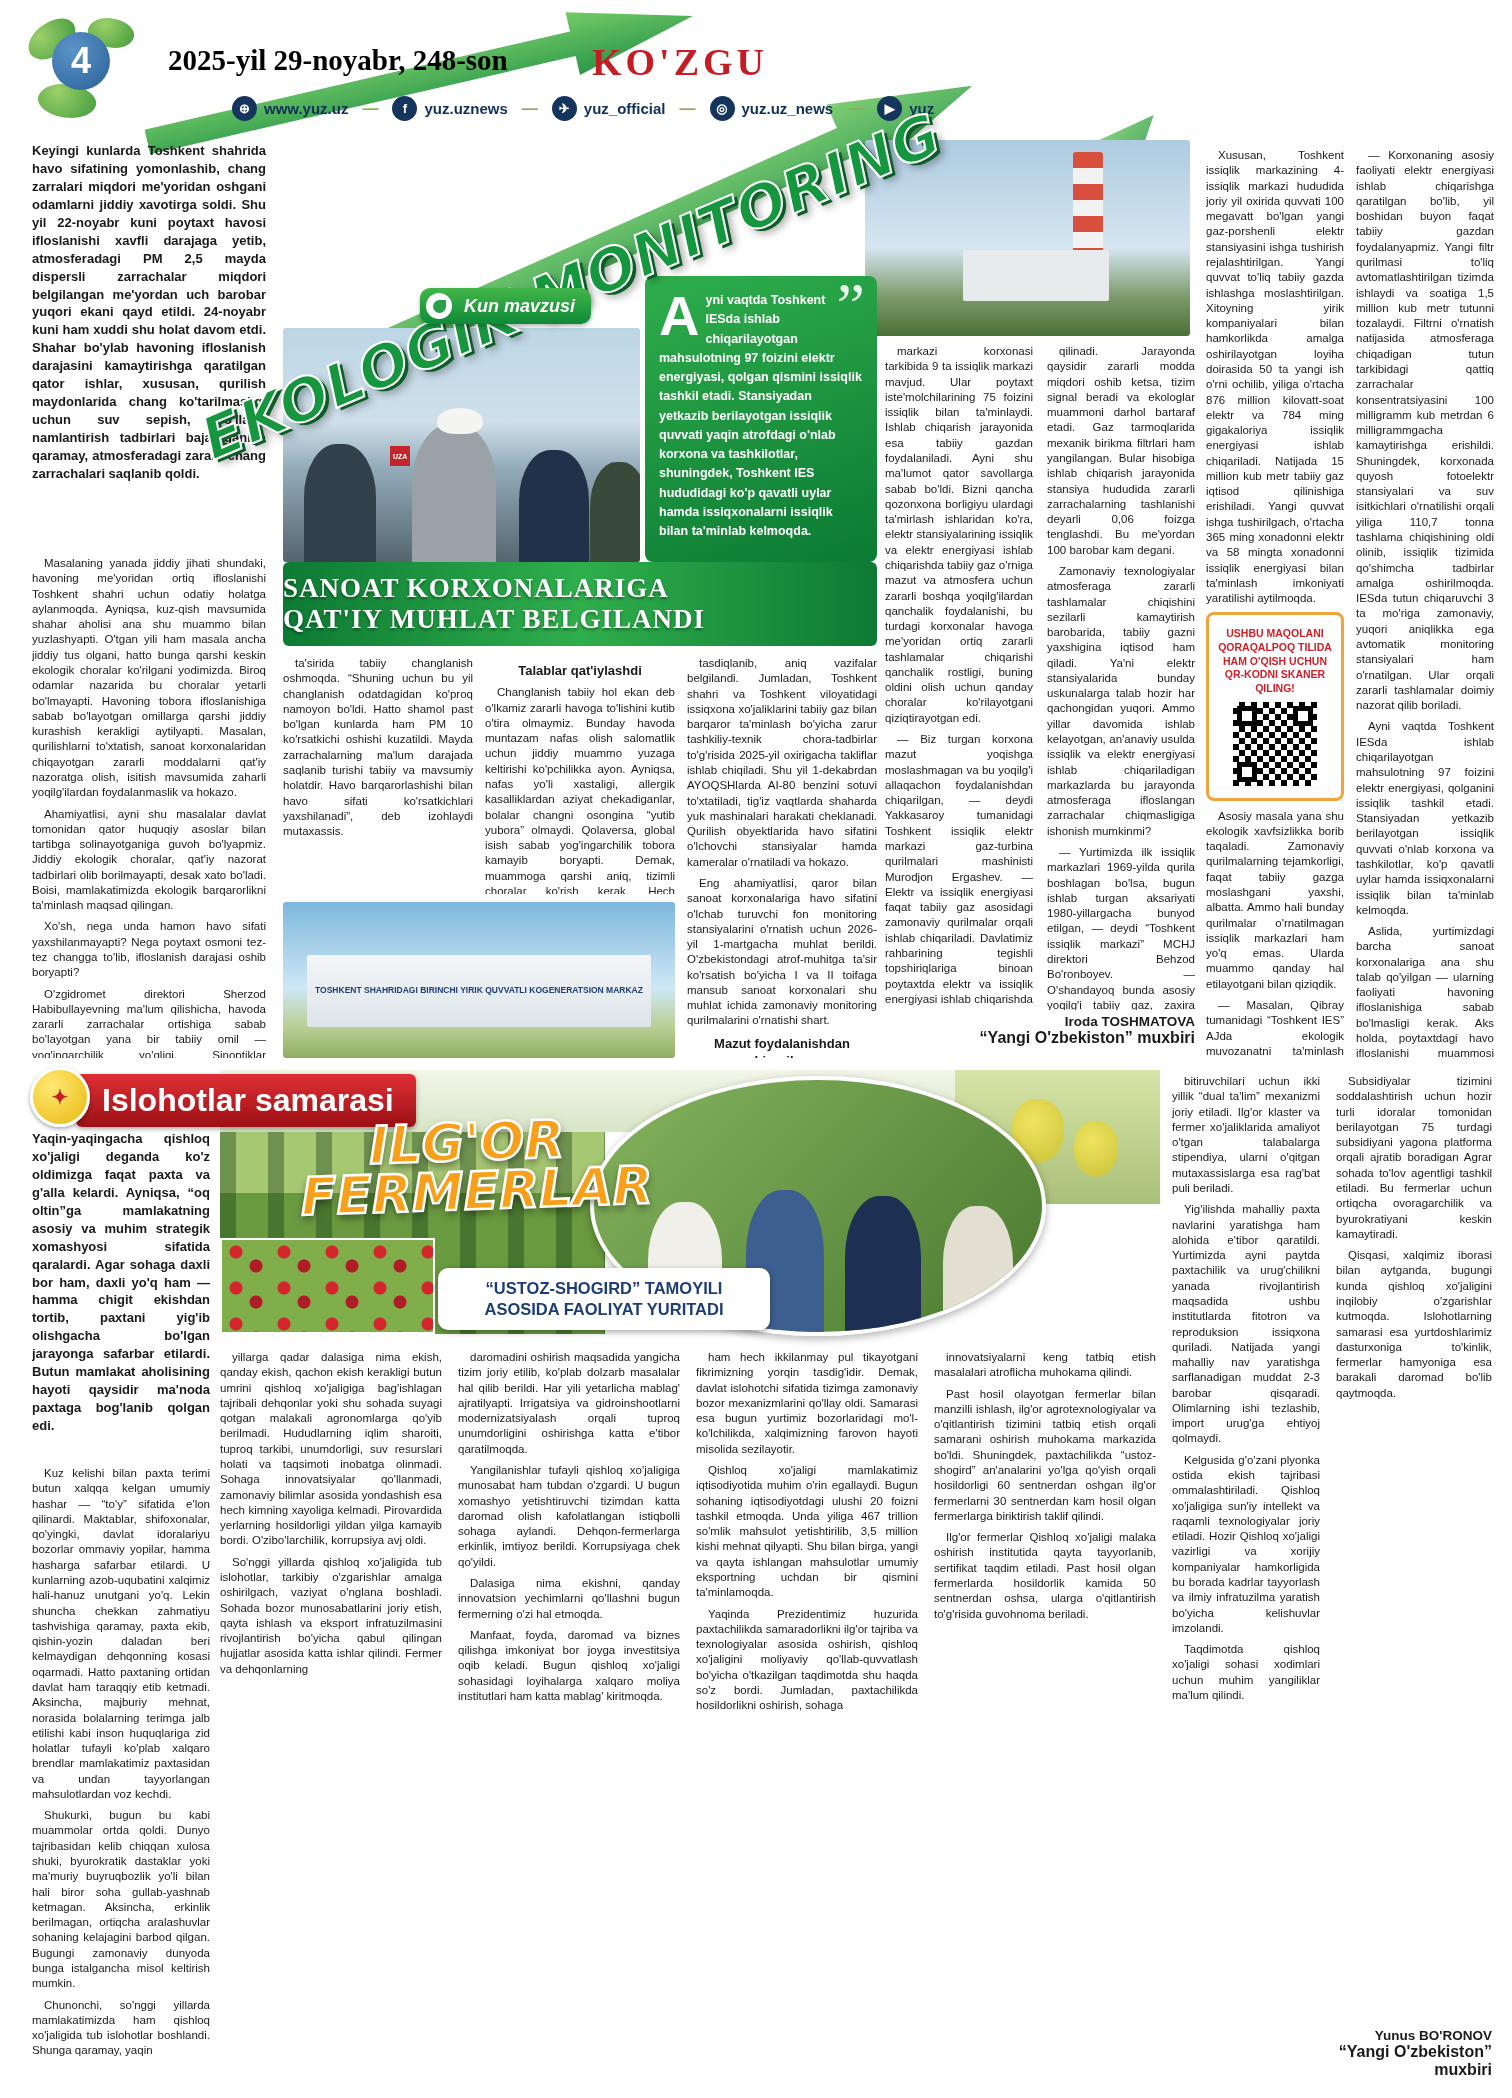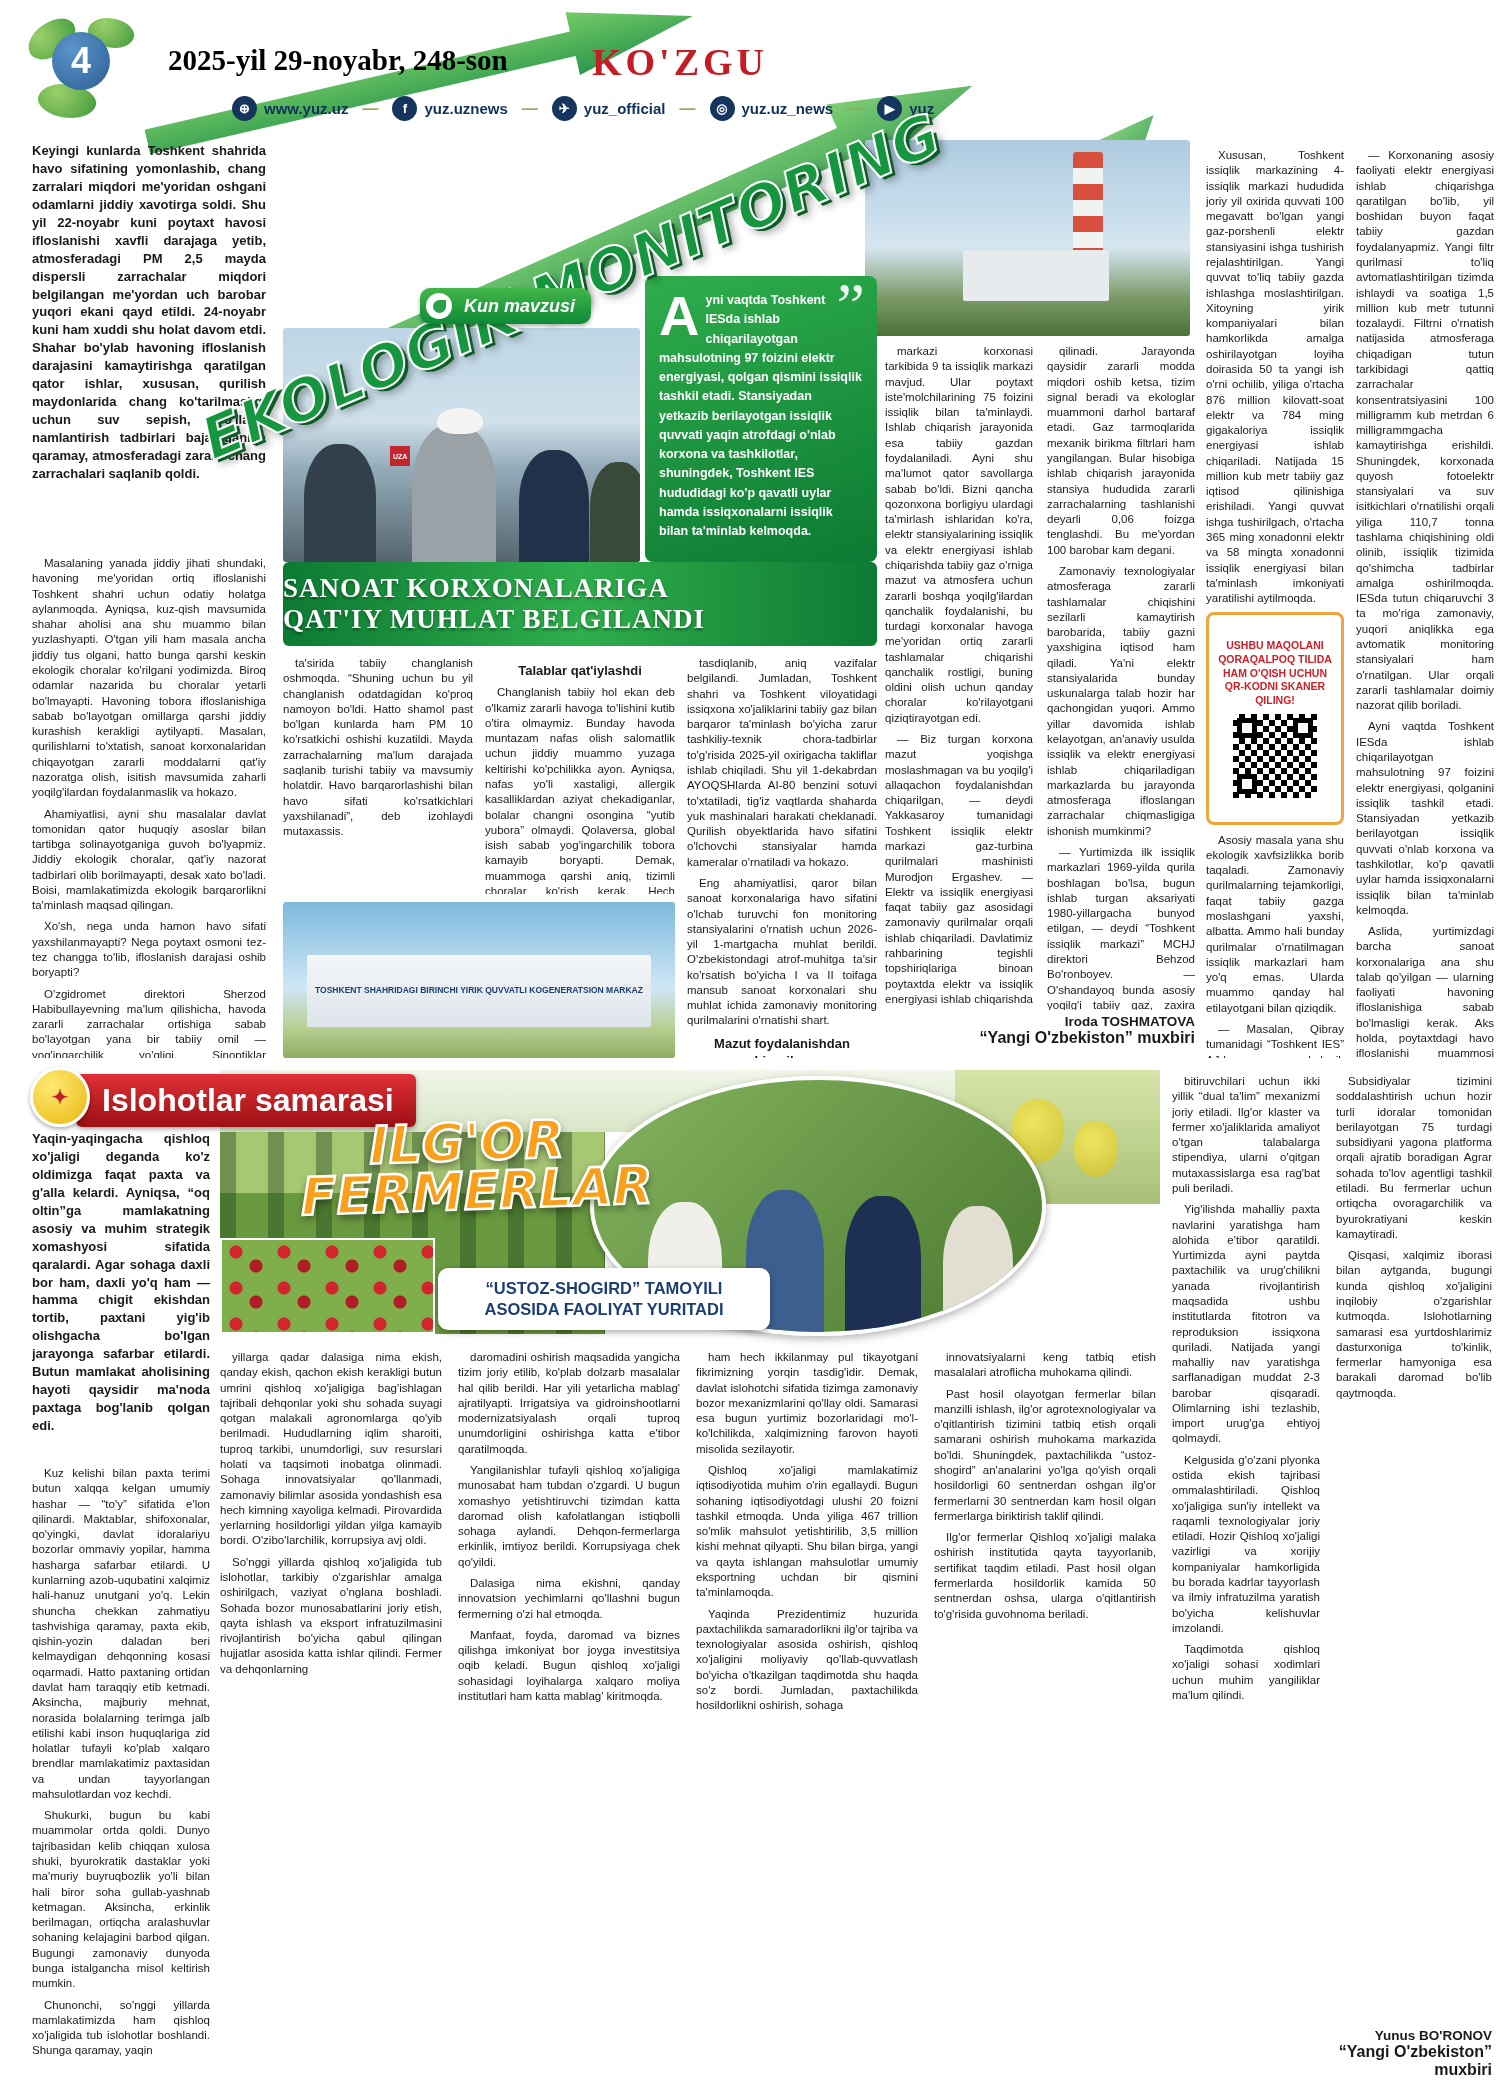--- a/index.html
+++ b/index.html
@@ -58,21 +58,21 @@
   #quote-box .qmark{position:absolute;right:12px;top:-2px;font-family:"Liberation Serif",serif;font-size:64px;line-height:1;color:#eaf6ec;}
   #quote-box .dcap{float:left;font-size:56px;line-height:.85;font-weight:bold;margin:2px 6px 0 0;}
   #quote-box .qt{font-size:12.5px;font-weight:bold;line-height:1.38;text-align:justify;}
   #banner{position:absolute;left:283px;top:562px;width:594px;height:84px;border-radius:6px;z-index:2;
         background:linear-gradient(90deg,#0d7a33,#2fae4c 50%,#0d7a33);display:flex;flex-direction:column;justify-content:center;
         color:#fff;font-family:"Liberation Serif",serif;font-weight:bold;font-size:27px;letter-spacing:1px;text-shadow:0 2px 3px rgba(0,0,0,.4);}
   #ph-plant{left:283px;top:902px;width:392px;height:156px;background:linear-gradient(180deg,#7db8dd 0%,#cfe7f5 55%,#b9cf95 80%,#8fae60 100%);}
   #ph-plant .bld{position:absolute;left:6%;top:34%;width:88%;height:46%;background:linear-gradient(180deg,#f4f6f8,#dde4ea);
         border-radius:2px;display:flex;align-items:center;justify-content:center;padding:4px;box-sizing:border-box;}
   #ph-plant .cap{font-size:8.5px;font-weight:bold;color:#1d3e75;text-align:center;line-height:1.35;}
-  #qr-box{border:3px solid #f0a43c;border-radius:8px;background:#fff;padding:24px 6px;margin:4px 0 8px;text-align:center;}
+  #qr-box{border:3px solid #f0a43c;border-radius:8px;background:#fff;padding:12px 6px;margin:4px 0 8px;text-align:center;}
   #qr-box .qt{color:#d01e26;font-weight:bold;font-size:10.5px;line-height:1.3;margin-bottom:6px;text-indent:0;}
   .qr{width:84px;height:84px;margin:0 auto;position:relative;background:repeating-conic-gradient(#000 0 25%,#fff 0 50%);background-size:12px 12px;}
   .qr .f{position:absolute;width:20px;height:20px;background:#fff;border:5px solid #000;box-sizing:border-box;}
   
   #feat-badge{position:absolute;left:30px;top:1066px;display:flex;align-items:center;z-index:3;}
   #feat-badge .emb{width:54px;height:54px;border-radius:50%;background:radial-gradient(circle at 35% 30%,#ffe873,#e8b90f);
         border:3px solid #fff;box-shadow:0 2px 4px rgba(0,0,0,.35);display:flex;align-items:center;justify-content:center;
         color:#c41e25;font-size:20px;font-weight:bold;z-index:2;}
   #feat-badge .bx{margin-left:-14px;background:linear-gradient(180deg,#e03036,#9b1014);color:#fff;font-weight:bold;
         font-size:32px;padding:8px 22px 8px 26px;border-radius:6px;box-shadow:0 2px 5px rgba(0,0,0,.35);margin-top:8px;}

